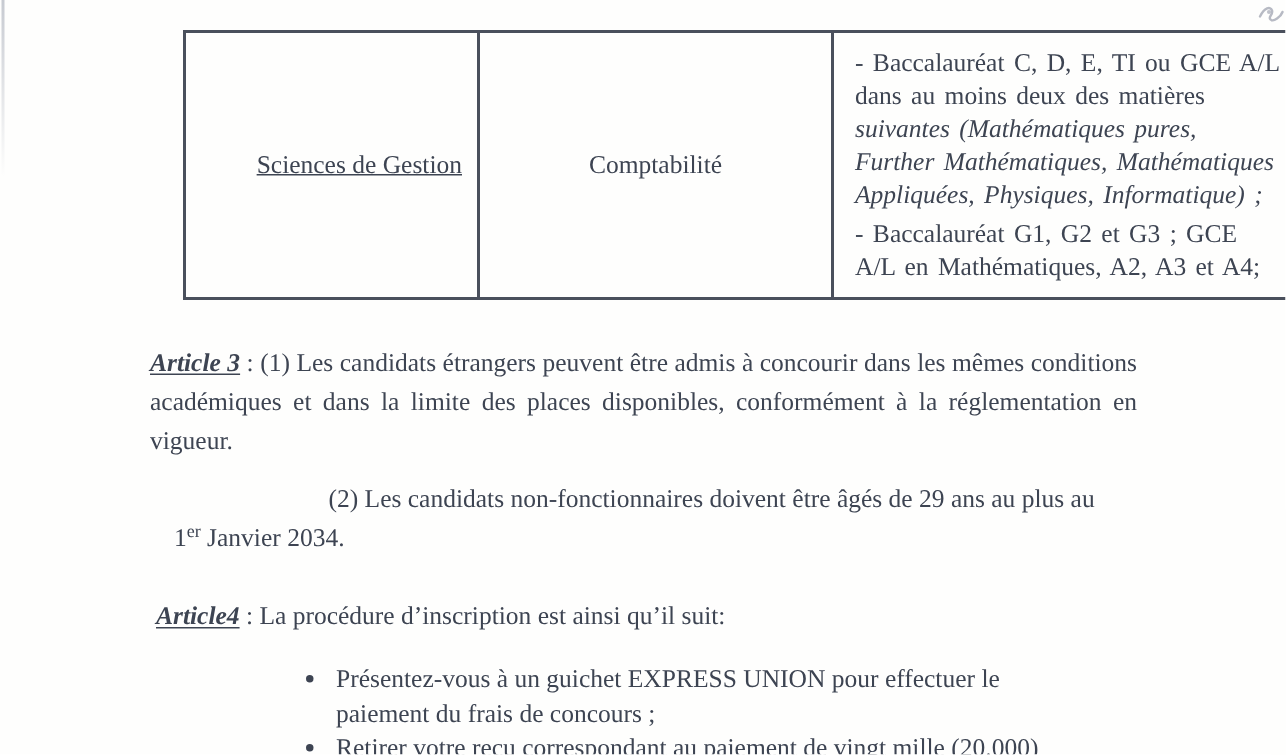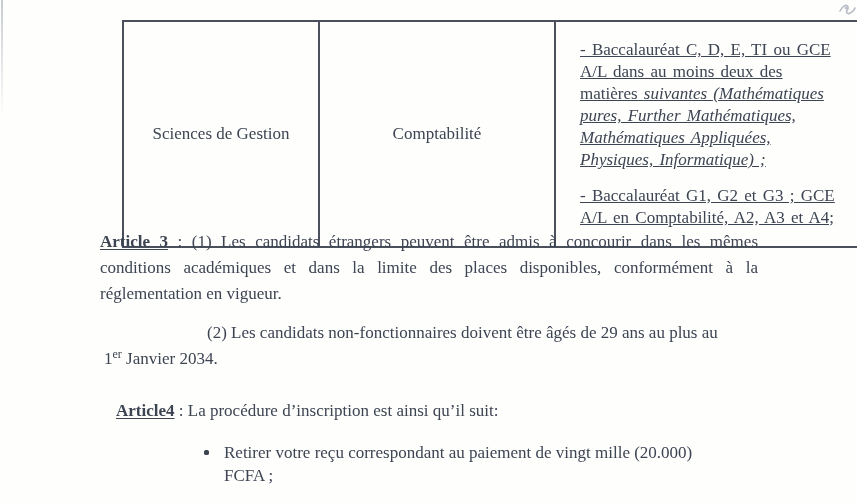--- a/index.html
+++ b/index.html
@@ -24,41 +24,41 @@
     position:absolute;left:122px;top:20px;
     width:680px;height:180px;
     border-collapse:collapse;table-layout:fixed;
     font-size:17px;color:#3d4452;
   }
   table.adm td{
     border:2px solid #4a505c;
     vertical-align:middle;
     padding:3px 10px;
   }
-  td.c-filiere{width:174px;text-align:center;padding-left:10px;}
+  td.c-filiere{width:174px;text-align:right;padding-left:10px;text-decoration:underline;}
   td.c-option{width:214px;text-align:center;}
   td.c-cond{
     width:292px;vertical-align:top;
     line-height:22px;word-spacing:2px;
     padding-top:4px;
   }
-  .cond-item{margin:14px;text-decoration:underline;}
+  .cond-item{margin:4px;}
   .it{font-style:italic;}
   
   .body-block{
     position:absolute;left:100px;top:229px;width:658px;
     font-size:17px;line-height:26px;
   }
-  .article-label{font-weight:bold;text-decoration:underline;text-underline-offset:2px;}
+  .article-label{font-weight:bold;text-decoration:underline;text-underline-offset:2px;font-style:italic;}
   p.just{margin:0;text-align:justify;}
-  .para2{margin:13px 0 0 4px;}
+  .para2{margin:13px 0 0 16px;}
   .para2-line1{display:block;padding-left:103px;}
   .para2-line2{display:block;}
   sup.ord{font-size:12px;line-height:0;vertical-align:6px;}
-  .article4-line{margin:26px 0 0 16px;}
+  .article4-line{margin:26px 0 0 4px;}
   
   ul.steps{
     list-style:none;
     margin:17px 0 0 104px;padding:0;
     width:505px;
     line-height:23px;
   }
   ul.steps li{position:relative;padding-left:20px;margin:0;}
   .bullet-dot{
     position:absolute;left:0;top:9px;
@@ -84,37 +84,37 @@
     <tbody>
         <tr>
       <td class="c-filiere">
         <span>Sciences de Gestion</span>
       </td>
       <td class="c-option">
         <span>Comptabilité</span>
       </td>
       <td class="c-cond">
         <div class="cond-item"><span>- Baccalauréat C, D, E, TI ou GCE A/L dans au moins deux des matières </span><span class="it">suivantes (Mathématiques pures, Further Mathématiques, Mathématiques Appliquées, Physiques, Informatique) ;</span></div>
-        <div class="cond-item"><span>- Baccalauréat G1, G2 et G3 ; GCE A/L en Comptabilité, A2, A3 et A4;</span></div>
+        <div class="cond-item"><span>- Baccalauréat G1, G2 et G3 ; GCE A/L en Mathématiques, A2, A3 et A4;</span></div>
       </td>
     </tr>
   </tbody>
     </table>
 
   <div class="body-block">
 
     <p class="just"><span class="article-label">Article 3</span><span> : </span><span>(1) Les candidats étrangers peuvent être admis à concourir dans les mêmes conditions académiques et dans la limite des places disponibles, conformément à la réglementation en vigueur.</span></p>
 
     <p class="para2">
       <span class="para2-line1">(2) Les candidats non-fonctionnaires doivent être âgés de 29 ans au plus au</span>
       <span class="para2-line2"><span>1</span><sup class="ord">er</sup><span> Janvier 2034.</span></span>
     </p>
 
     <p class="article4-line"><span class="article-label">Article4</span><span> : </span><span>La procédure d’inscription est ainsi qu’il suit:</span></p>
 
     <ul class="steps">
-      <li><span class="bullet-dot"></span></li>
+      <li><span class="bullet-dot"></span><span>Présentez-vous à un guichet EXPRESS UNION pour effectuer le paiement du frais de concours ;</span></li>
       <li><span class="bullet-dot"></span><span>Retirer votre reçu correspondant au paiement de vingt mille (20.000) FCFA ;</span></li>
     </ul>
 
   </div>
 
 </div>
 
 </body></html>

